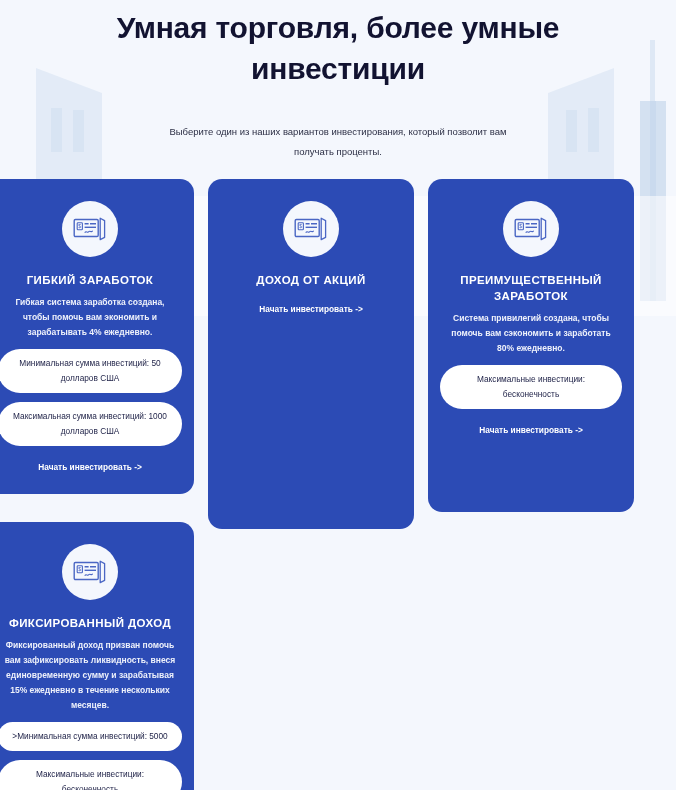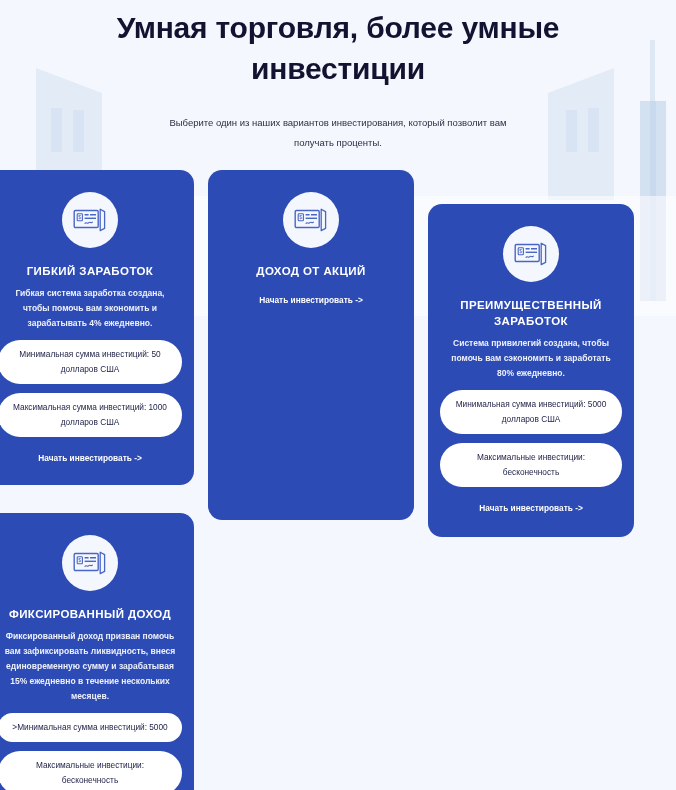--- a/index.html
+++ b/index.html
@@ -37,21 +37,21 @@
   #page-title {
     font-size: 30px;
     line-height: 41px;
     font-weight: bold;
     color: #121331;
     letter-spacing: -0.2px;
     padding: 0 96px;
   }
 
   #page-subtitle {
-    margin-top: 24px;
+    margin-top: 33px;
     font-size: 9.5px;
     line-height: 20px;
     color: #2c2f45;
     padding: 0 150px;
   }
 
   
   #cards {
     position: relative;
     z-index: 2;
@@ -114,21 +114,21 @@
     margin-top: 16px;
     font-size: 8.3px;
     font-weight: bold;
     color: #ffffff;
     text-decoration: none;
   }
 
   
   #card-flexible   { left: -14px; top: 0px;   width: 208px; height: 315px; }
   #card-stock      { left: 208px; top: 0px;   width: 206px; height: 350px; }
-  #card-priority   { left: 428px; top: 0px;   width: 206px; height: 333px; margin-top: 34px; }
+  #card-priority   { left: 428px; top: 0px;   width: 206px; height: 333px; }
   #card-fixed      { left: -14px; top: 343px; width: 208px; height: 310px; }
 </style>
 </head>
 <body>
 
 <svg id="skyline" viewBox="0 0 676 790" xmlns="http://www.w3.org/2000/svg">
 
   <g opacity="0.75">
     <path d="M36 68 L102 93 L102 200 L36 200 Z" fill="#dee8f5"></path>
     <rect x="51" y="108" width="11" height="44" fill="#cfdef0"></rect>
@@ -202,21 +202,20 @@
         <text x="5.3" y="12.4" font-size="5.4" fill="#4a66c4" font-family="Liberation Sans, sans-serif">$</text>
         <rect x="11.6" y="7" width="4" height="1.5" fill="#4a66c4"></rect>
         <rect x="17" y="7" width="6" height="1.5" fill="#4a66c4"></rect>
         <rect x="11.6" y="10.6" width="11.4" height="1.4" fill="#4a66c4"></rect>
         <path d="M12 16.3c1.2-1.6 2.6 1 3.8-0.6s2.4 1 3.6-0.6" fill="none" stroke="#4a66c4" stroke-width="1.1" stroke-linecap="round"></path>
         <path d="M27.2 2.2 L31.6 4.6 L31.6 21.4 L27.2 23.6 Z" fill="none" stroke="#4a66c4" stroke-width="1.3" stroke-linejoin="round"></path>
       </svg>
     </div>
     <h2 class="card-title">ПРЕИМУЩЕСТВЕННЫЙ ЗАРАБОТОК</h2>
     <p class="card-desc">Система привилегий создана, чтобы помочь вам сэкономить и заработать 80% ежедневно.</p>
-    <div class="pill">Минимальная сумма инвестиций: 5000 долларов США</div>
     <div class="pill">Максимальные инвестиции: бесконечность</div>
     <a class="card-cta" href="#">Начать инвестировать -&gt;</a>
   </section>
 
   <section class="card" id="card-fixed">
     <div class="card-icon-wrap">
       <svg width="34" height="26" viewBox="0 0 34 26" xmlns="http://www.w3.org/2000/svg">
         <rect x="1.2" y="3.5" width="24" height="17" rx="1.2" fill="none" stroke="#4a66c4" stroke-width="1.4"></rect>
         <rect x="4.2" y="6.8" width="5.2" height="7" rx="0.8" fill="none" stroke="#4a66c4" stroke-width="1.1"></rect>
         <text x="5.3" y="12.4" font-size="5.4" fill="#4a66c4" font-family="Liberation Sans, sans-serif">$</text>

